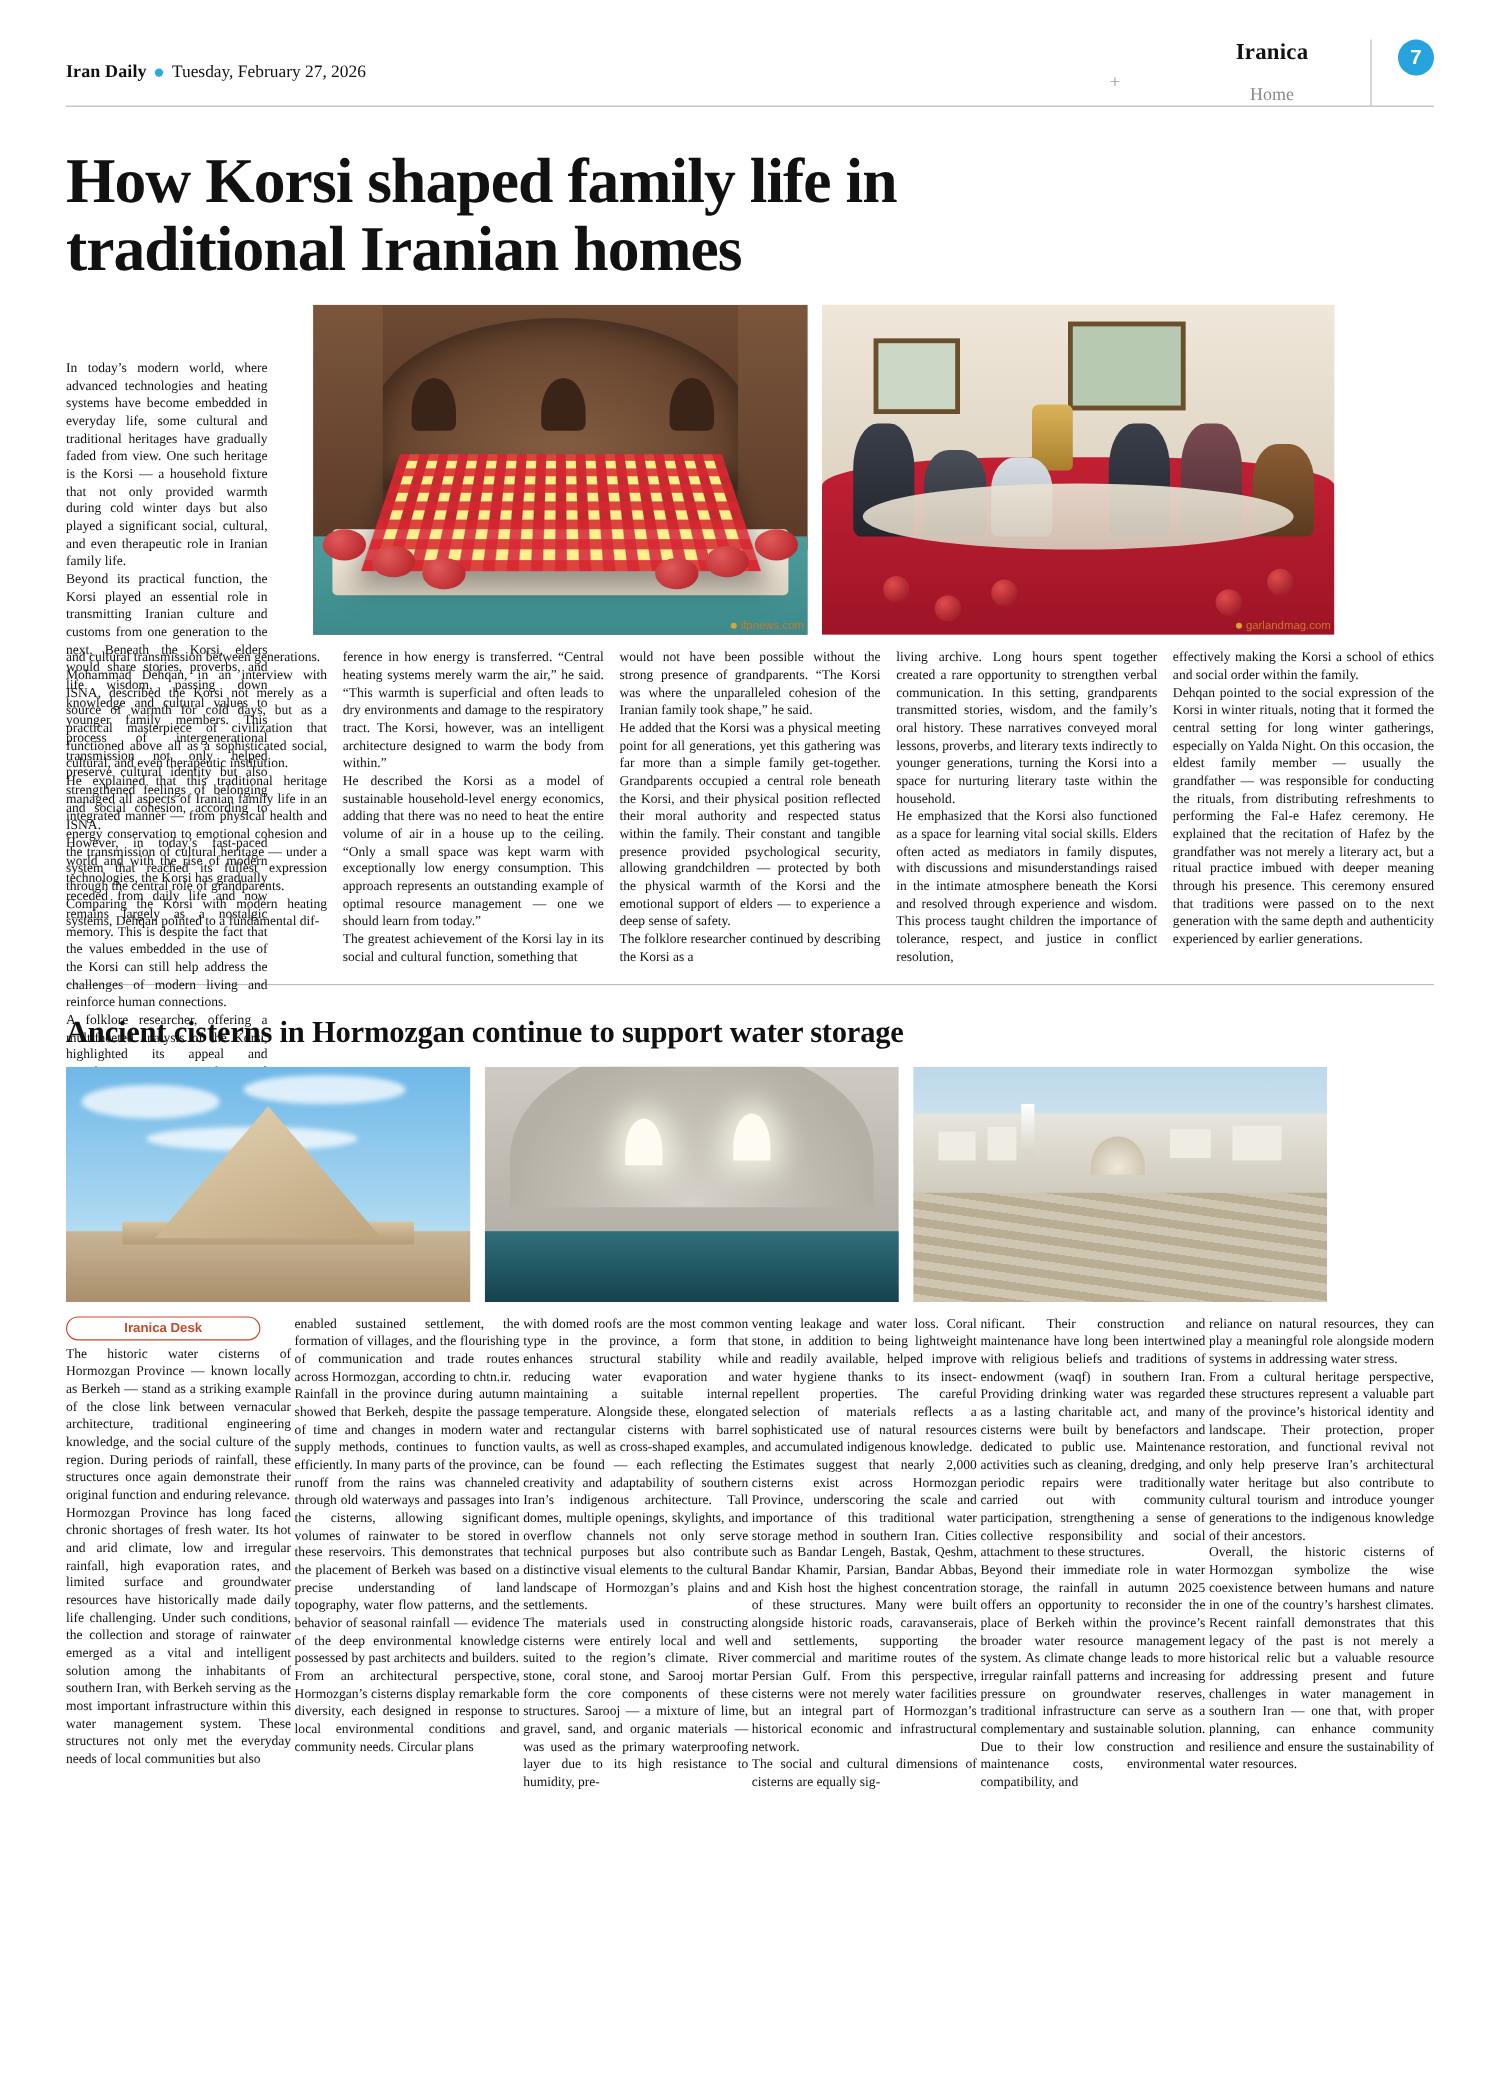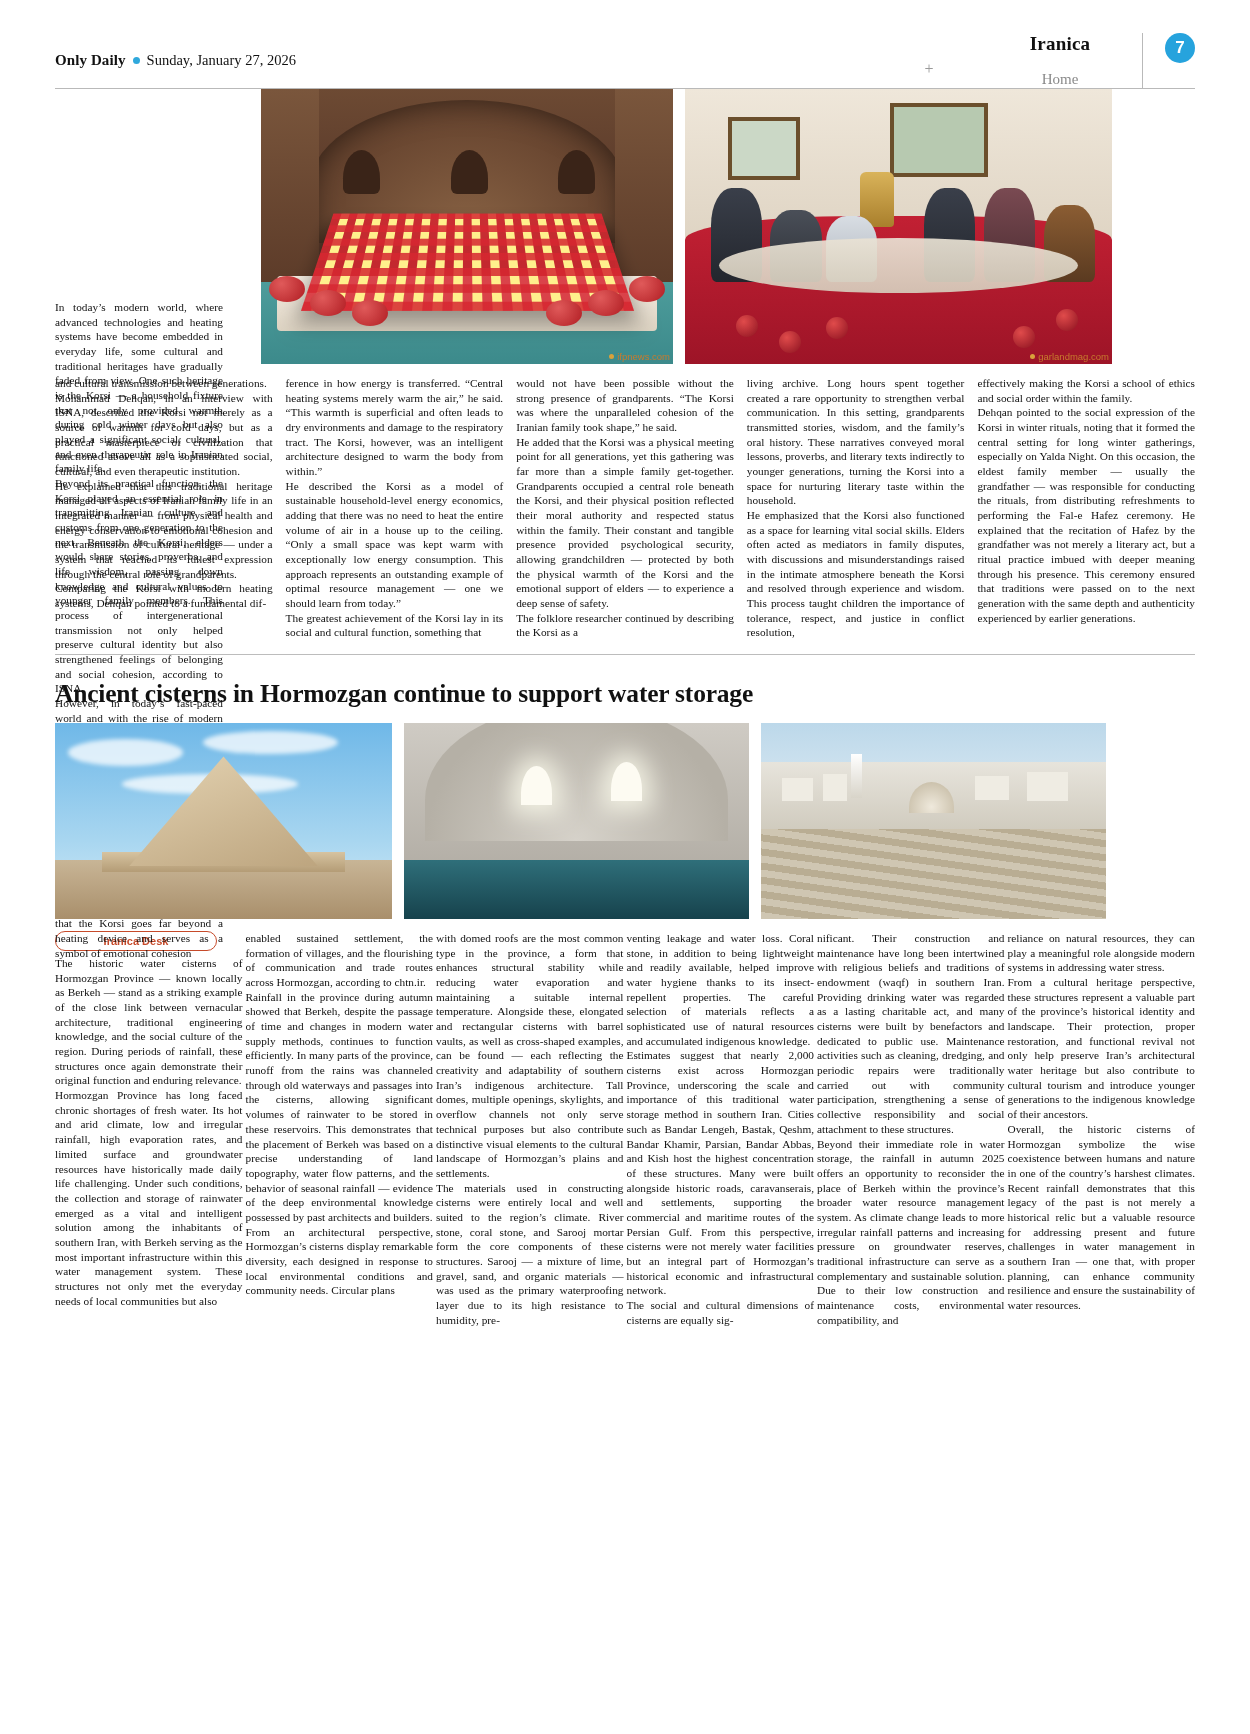--- a/index.html
+++ b/index.html
@@ -281,33 +281,34 @@
 </style>
 </head>
 <body>
 
 <div class="page">
 
   <div class="crop-mark">+</div>
 
   <div class="masthead">
     <div class="masthead-left">
-      <span class="paper-name">Only Daily</span>
+      <span class="paper-name">Iran Daily</span>
       <span class="dot"></span>
-      <span class="masthead-date">Sunday, January 27, 2026</span>
+      <span class="masthead-date">Tuesday, February 27, 2026</span>
     </div>
     <div class="masthead-right">
       <div class="section-block">
         <div class="section-name">Iranica</div>
         <div class="section-sub">Home</div>
       </div>
       <div class="page-badge">7</div>
     </div>
   </div>
 
+  <h1 class="headline">How Korsi shaped family life in traditional Iranian homes</h1>
 
   <div class="photo-row">
     <div class="photo photo-a">
       <div class="ph">
         <div class="pa-bg"></div>
         <div class="pa-arch"></div>
         <div class="pa-niche" style="left:20%"></div>
         <div class="pa-niche" style="left:46%"></div>
         <div class="pa-niche" style="left:72%"></div>
         <div class="pa-wallL"></div>

